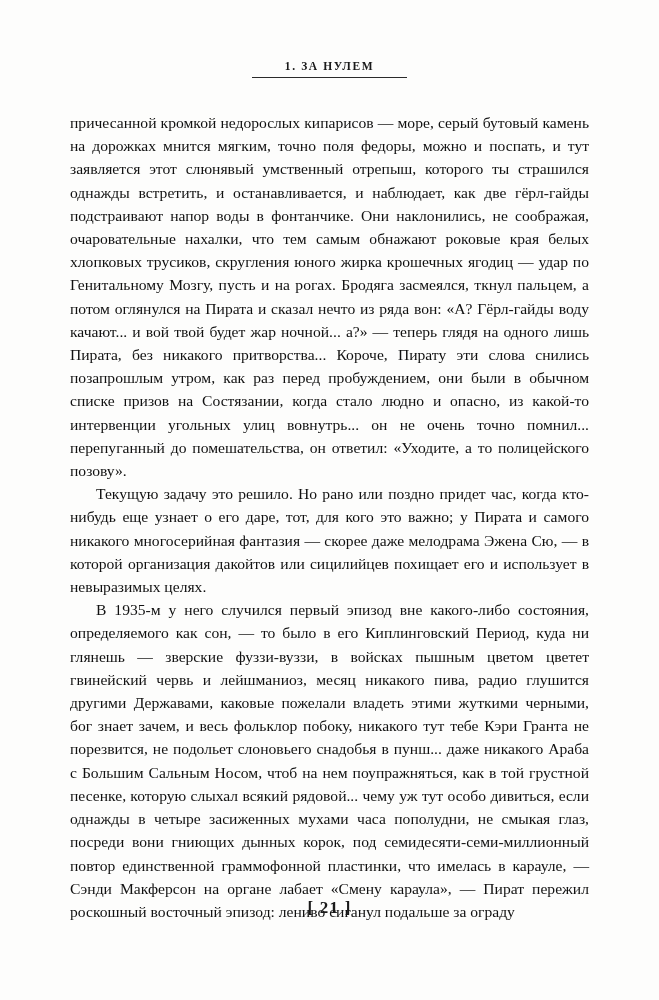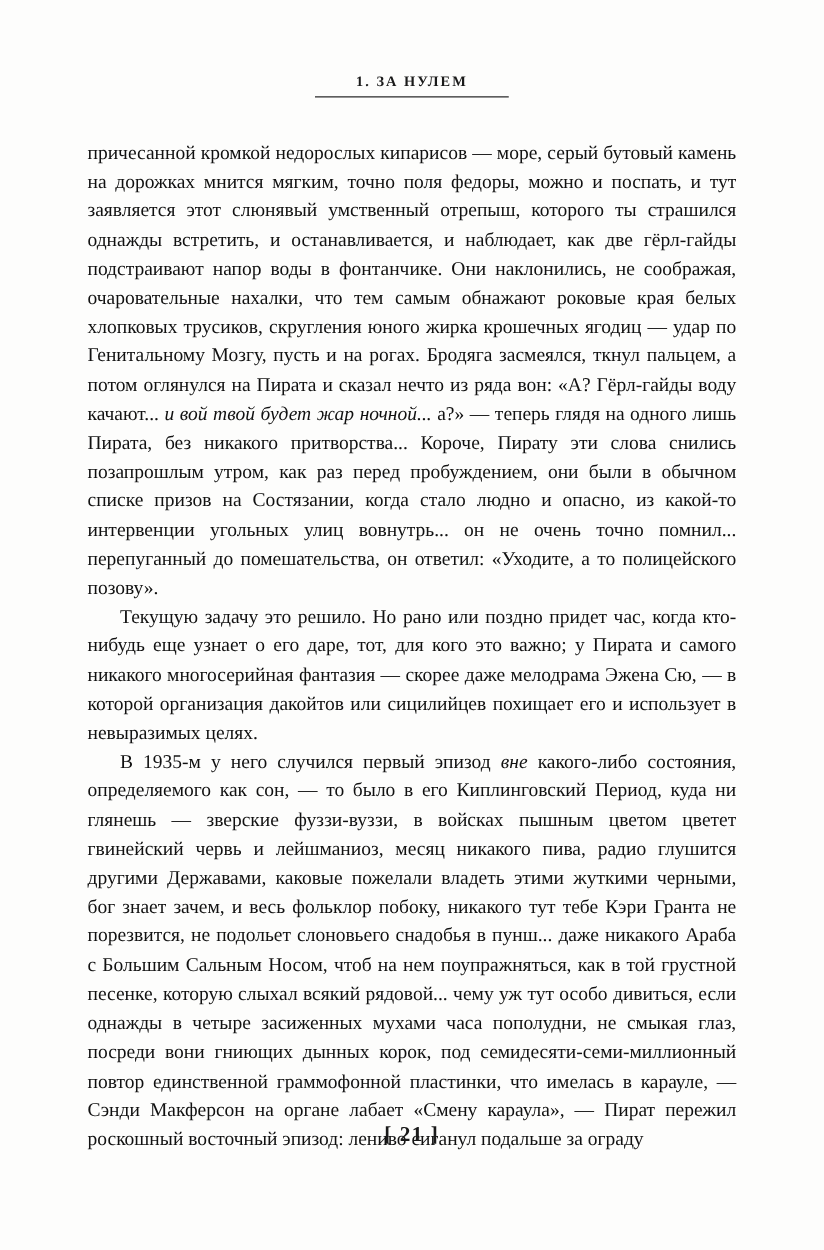--- a/index.html
+++ b/index.html
@@ -50,21 +50,20 @@
     line-height: 23.2px;
     text-align: justify;
     text-indent: 0;
     hyphens: manual;
     color: #111111;
   }
   p.body-par + p.body-par {
     text-indent: 26px;
   }
   .italic {
-    font-style: italic;
   }
   .folio {
     position: absolute;
     left: 0;
     right: 0;
     top: 898px;
     text-align: center;
     font-size: 17px;
     letter-spacing: 1.2px;
     font-weight: bold;

